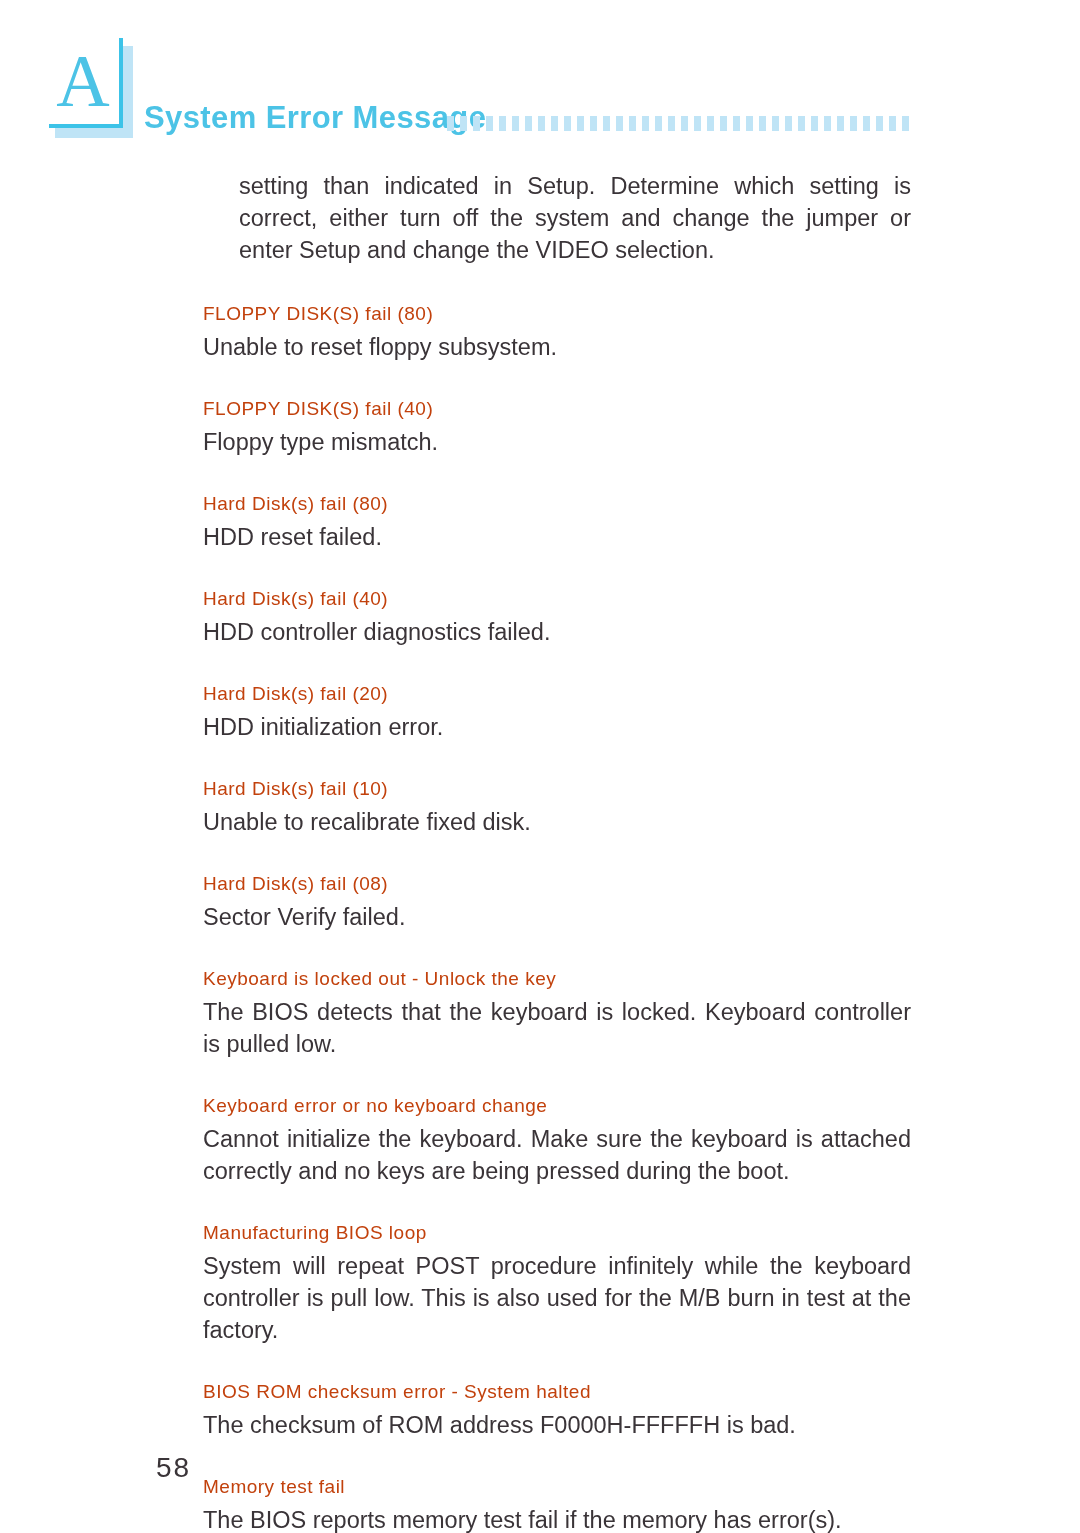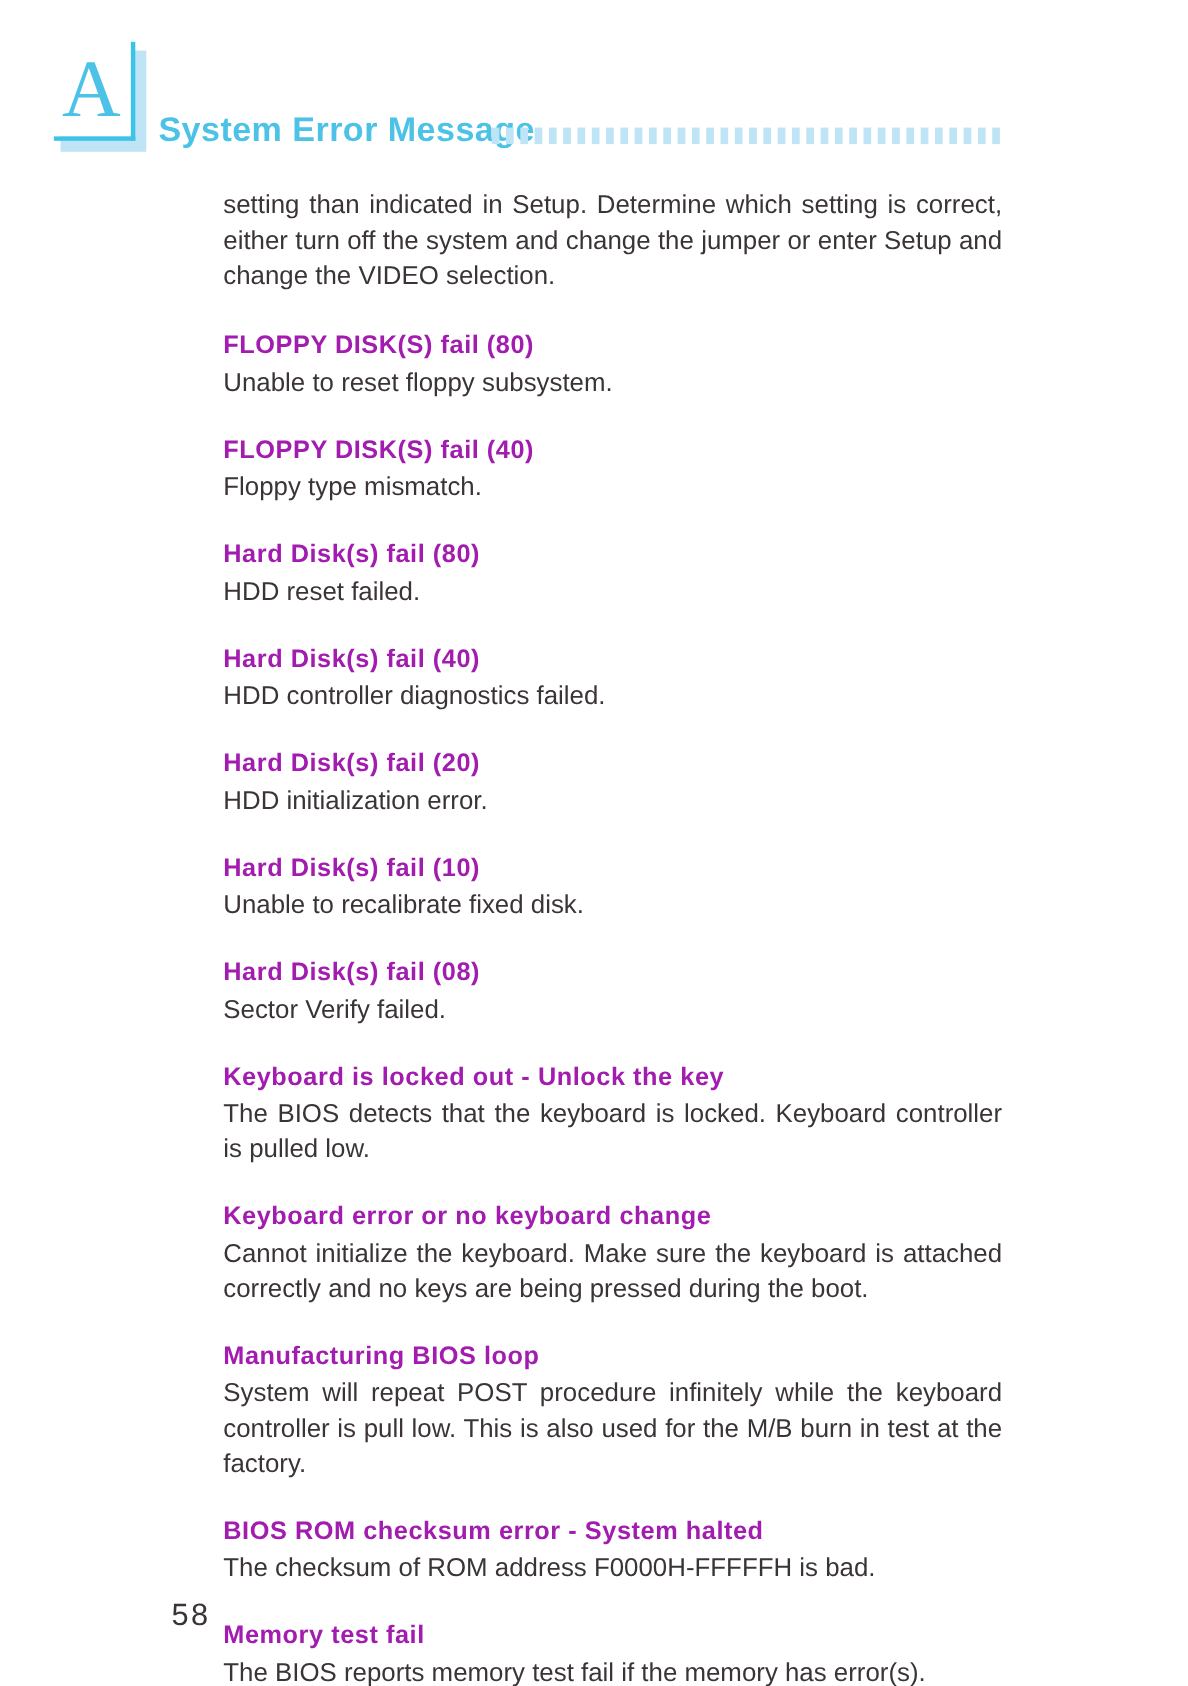--- a/index.html
+++ b/index.html
@@ -121,34 +121,35 @@
     line-height: 32px;
     color: #3a3438;
     text-align: justify;
     text-justify: inter-word;
     margin: 0;
     font-weight: 300;
   }
 
   .intro {
     margin-bottom: 32px;
+    margin-left: 36px;
   }
 
   .entry {
     margin-bottom: 30px;
   }
   .entry:last-child {
     margin-bottom: 0;
   }
 
   .entry-title {
-    font-size: 23px;
+    font-size: 19px;
     line-height: 31px;
-    font-weight: bold;
-    color: #a21caf;
+    font-weight: normal;
+    color: #c2410c;
     letter-spacing: 0.5px;
     margin: 0 0 2px 0;
   }
 
   .entry-desc {
     font-size: 23.5px;
     line-height: 32px;
     color: #3a3438;
     text-align: justify;
     margin: 0;

